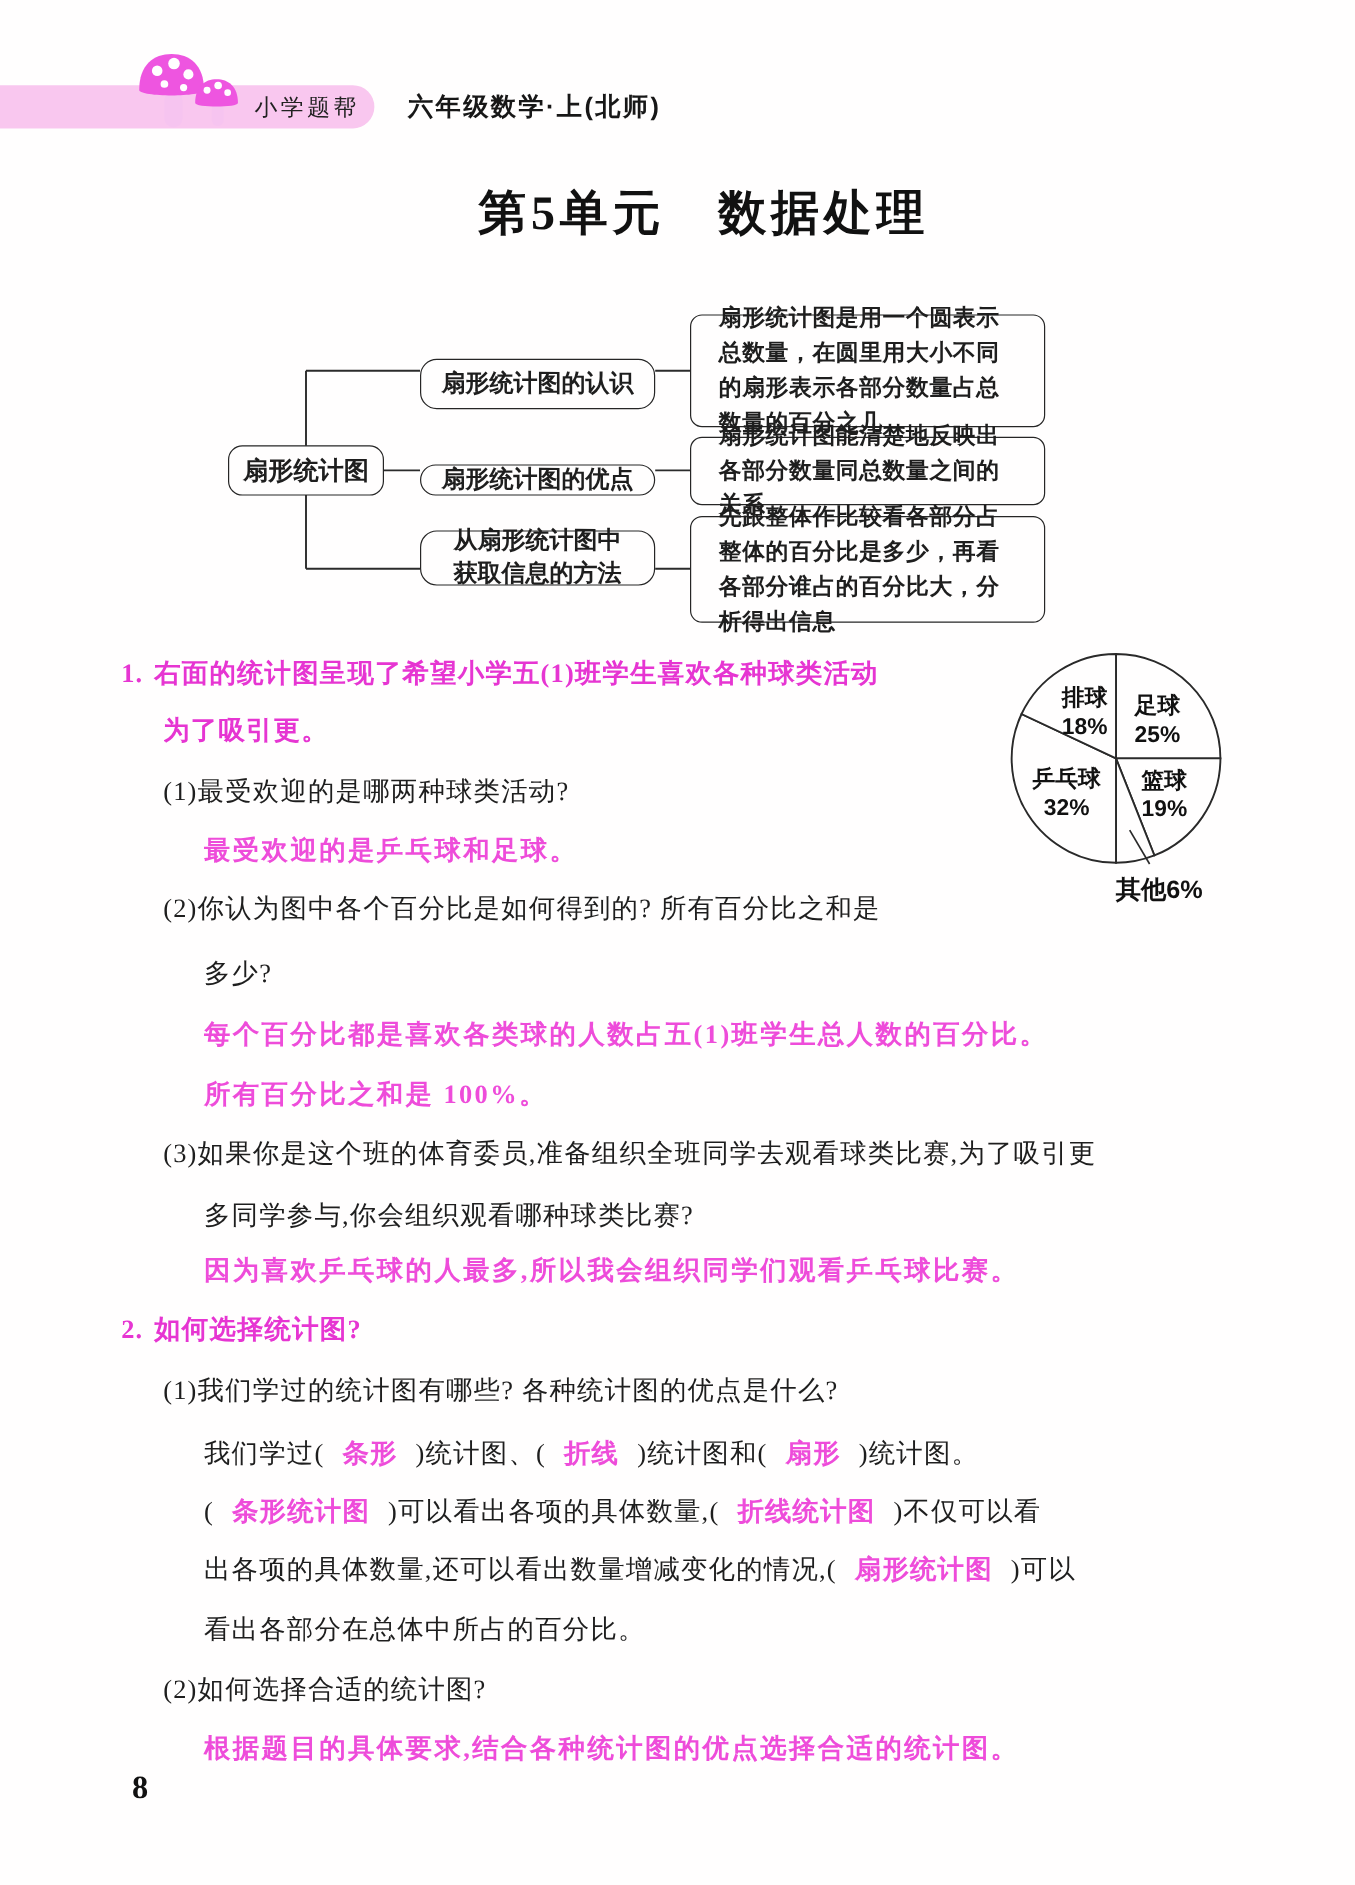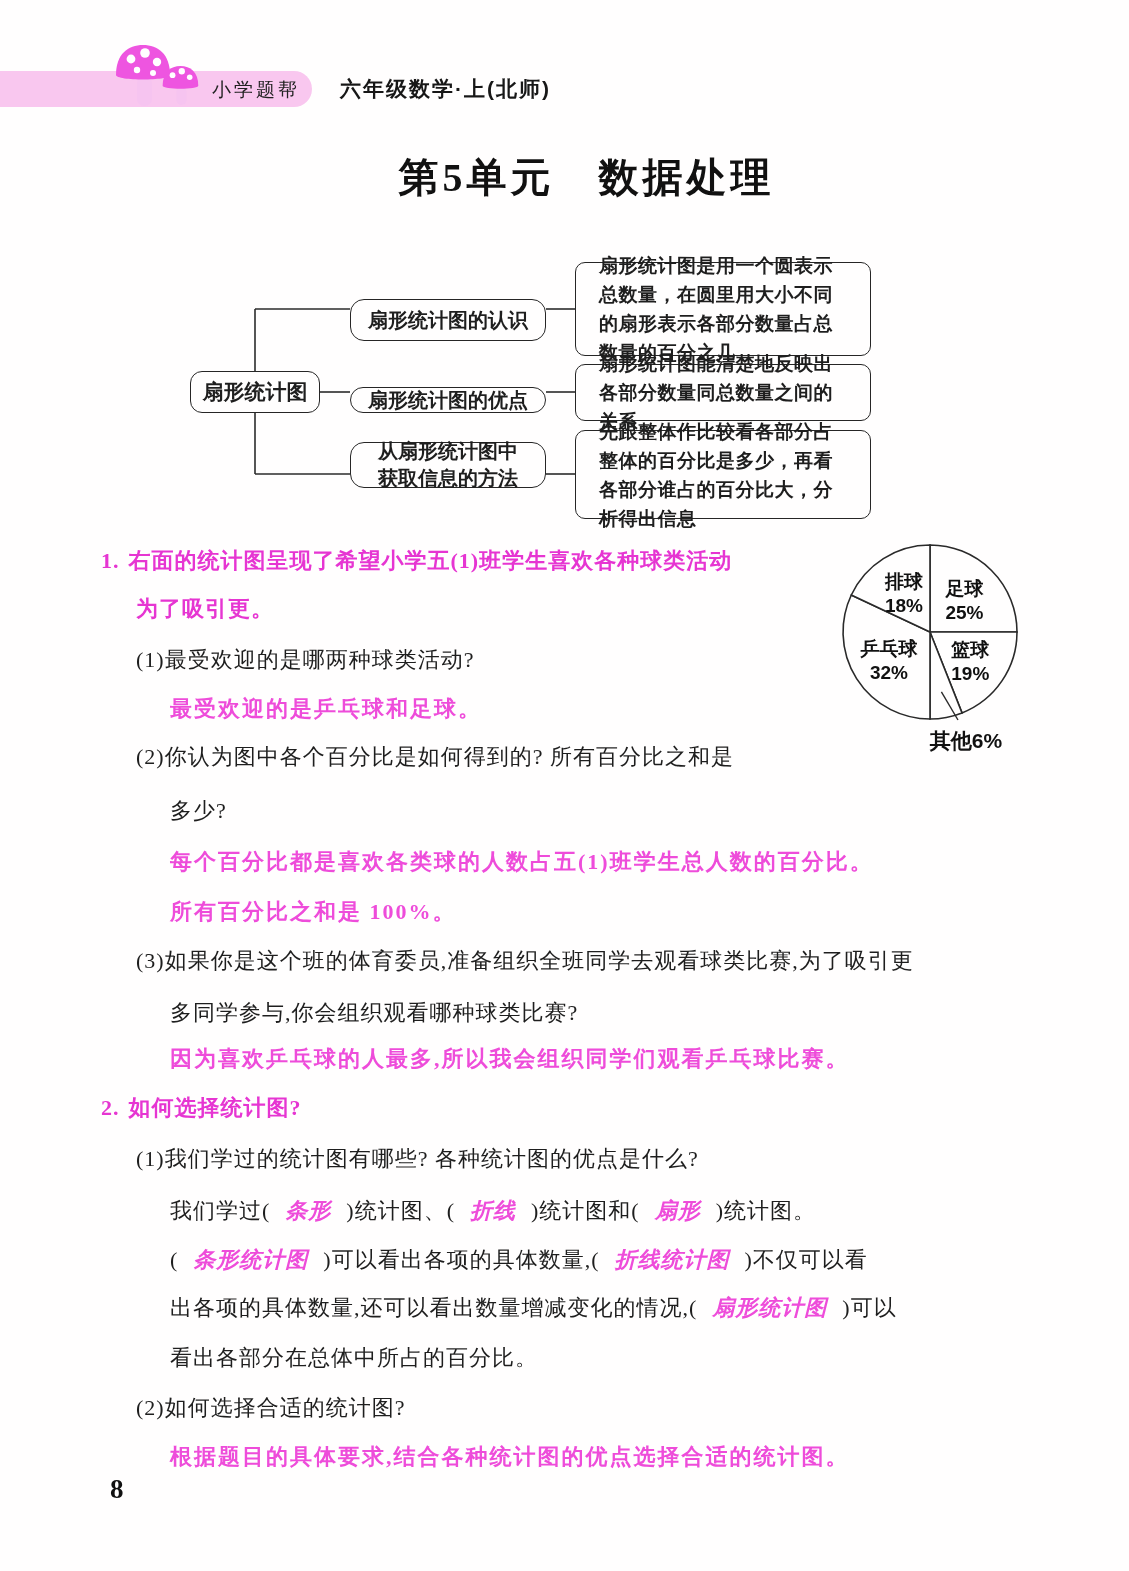--- a/index.html
+++ b/index.html
@@ -45,21 +45,21 @@
     font-family:Liberation Serif, serif;}
   .mm-d1{top:262px;height:94px;}
   .mm-d2{top:364px;height:57px;}
   .mm-d3{top:430px;height:89px;}
   
   .line{position:absolute;white-space:nowrap;font-size:22px;letter-spacing:1px;}
   .q-head{color:var(--pink-accent);font-weight:700;}
   .q-head .qnum{margin-right:9px;}
   .black{color:var(--ink);font-weight:500;}
   .answer{color:var(--answer-pink);font-weight:600;letter-spacing:2px;}
-  .seg-p{color:var(--answer-pink);font-weight:600;padding:0 15px;font-style:italic;}
+  .seg-p{color:var(--answer-pink);font-weight:600;padding:0 15px;}
   
   .pie-wrap{position:absolute;left:820px;top:536px;width:220px;height:228px;}
   .slice{fill:#fffefe;stroke:#2a2a2a;stroke-width:1.6;}
   .leader{stroke:#2a2a2a;stroke-width:1.4;}
   .pie-label{font-family:"Liberation Sans","DejaVu Sans",sans-serif;
     font-size:19px;font-weight:700;fill:#111;}
   .pie-label.outside{font-size:21px;}
   .page-num{position:absolute;left:110px;top:1474px;font-size:27px;font-weight:700;color:#111;}
 </style>
 </head>

